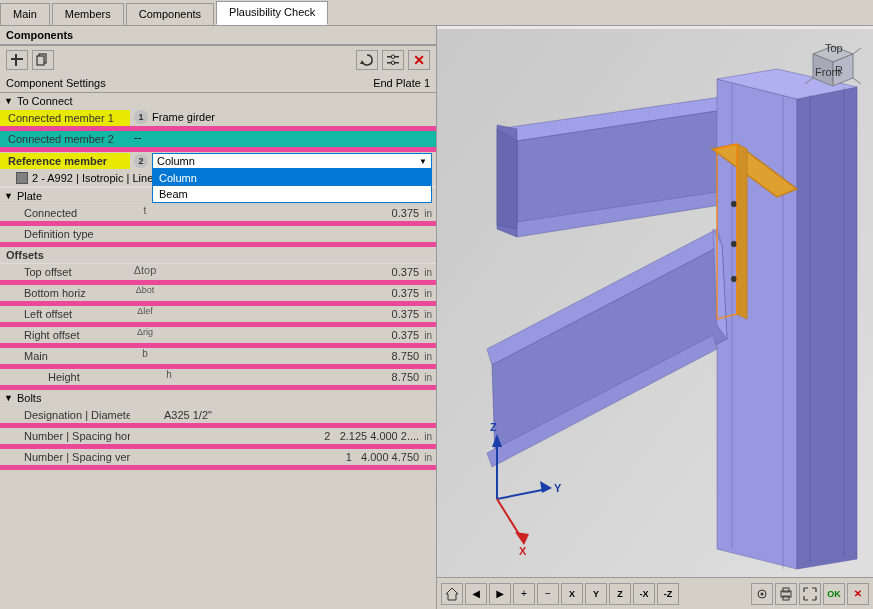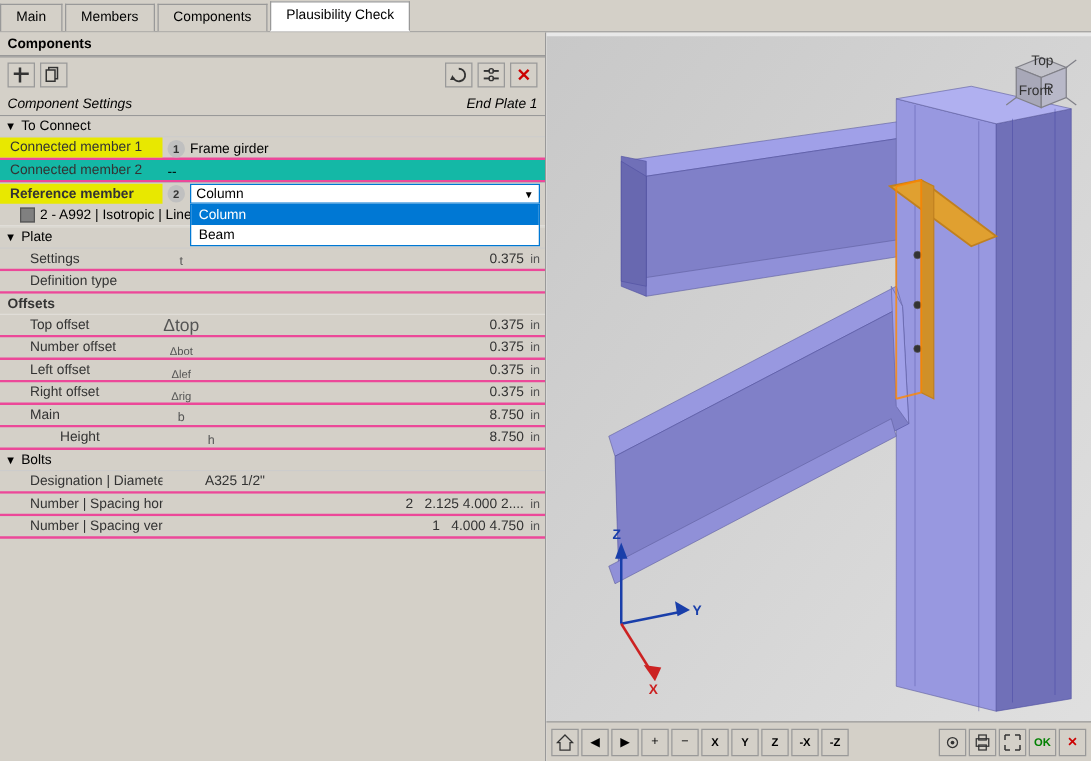--- a/index.html
+++ b/index.html
@@ -28,29 +28,29 @@
     .component-type-icon { display: inline-block; width: 12px; height: 12px; background: #e8a000; margin-right: 4px; vertical-align: middle; }
 
     
     .toolbar { display: flex; align-items: center; padding: 4px 6px; border-top: 1px solid #999; gap: 4px; background: #d4d0c8; }
     .toolbar-btn { width: 22px; height: 20px; background: #d4d0c8; border: 1px solid #999; cursor: pointer; display: flex; align-items: center; justify-content: center; font-size: 10px; }
     .toolbar-spacer { flex: 1; }
     .toolbar-btn.red { color: #cc0000; border-color: #999; }
 
     
     .settings-panel { flex: 1; overflow-y: auto; background: #d4d0c8; }
-    .settings-header { display: flex; justify-content: space-between; padding: 3px 6px; font-size: 11px; border-bottom: 1px solid #999; background: #d4d0c8; font-style: italic; }
+    .settings-header { display: flex; justify-content: space-between; padding: 3px 6px; font-size: 11px; border-bottom: 1px solid #999; background: #d4d0c8; }
 
     
     .prop-group { }
     .prop-group-header { display: flex; align-items: center; padding: 2px 4px; background: #d4d0c8; cursor: pointer; border-bottom: 1px solid #ccc; }
     .prop-group-header .collapse-icon { margin-right: 4px; font-size: 9px; }
     .prop-group-header .group-label { font-weight: normal; }
 
-    .prop-row { display: flex; align-items: flex-end; border-bottom: 2px solid #ec4899; min-height: 18px; }
+    .prop-row { display: flex; align-items: flex-start; border-bottom: 5px solid #ec4899; min-height: 18px; }
     .prop-label { width: 130px; min-width: 130px; padding: 2px 4px 2px 16px; color: #333; white-space: nowrap; overflow: hidden; }
     .prop-label.highlight-yellow { background: #ffff00; }
     .prop-symbol { width: 30px; min-width: 30px; text-align: center; font-size: 10px; color: #555; }
     .prop-value { flex: 1; padding: 2px 4px; color: #333; }
     .unit { color: #555; font-size: 10px; margin-left: 2px; }
 
     
     .num-badge { width: 14px; height: 14px; border-radius: 50%; background: #c0c0c0; color: #333; display: flex; align-items: center; justify-content: center; font-size: 9px; font-weight: bold; margin-right: 4px; flex-shrink: 0; }
     .dropdown-popup-item { padding: 2px 6px; cursor: pointer; font-size: 11px; }
     .dropdown-popup-item.selected { background: #0078d4; color: white; }
@@ -191,47 +191,47 @@
         </div>
       </div>
 
       <div class="prop-group">
         <div class="prop-group-header">
           <span class="collapse-icon">▼</span>
           <span class="group-label">Plate</span>
         </div>
 
         <div class="prop-row" style="background:#d4d0c8;">
-          <div class="prop-label prop-indent">Settings</div>
+          <div class="prop-label prop-indent">Connected</div>
           <div class="prop-symbol">t</div>
           <div class="prop-value" style="text-align:right;">
             <span>0.375</span>
             <span class="unit">in</span>
           </div>
         </div>
 
         <div class="prop-row" style="background:#d4d0c8;">
           <div class="prop-label prop-indent">Definition type</div>
           <div class="prop-symbol"></div>
           <div class="prop-value"></div>
         </div>
 
         <div class="offsets-label" style="padding: 2px 6px; font-weight: bold;">Offsets</div>
 
         <div class="prop-row" style="background:#d4d0c8;">
           <div class="prop-label prop-indent">Top offset</div>
-          <div class="prop-symbol" style="font-size:14px;">Δtop</div>
+          <div class="prop-symbol" style="font-size:11px;">Δtop</div>
           <div class="prop-value" style="text-align:right;">
             <span>0.375</span>
             <span class="unit">in</span>
           </div>
         </div>
 
         <div class="prop-row" style="background:#d4d0c8;">
-          <div class="prop-label prop-indent">Number offset</div>
+          <div class="prop-label prop-indent">Bottom horiz</div>
           <div class="prop-symbol" style="font-size:9px;">Δbot</div>
           <div class="prop-value" style="text-align:right;">
             <span>0.375</span>
             <span class="unit">in</span>
           </div>
         </div>
 
         <div class="prop-row" style="background:#d4d0c8;">
           <div class="prop-label prop-indent">Left offset</div>
           <div class="prop-symbol" style="font-size:9px;">Δlef</div>

